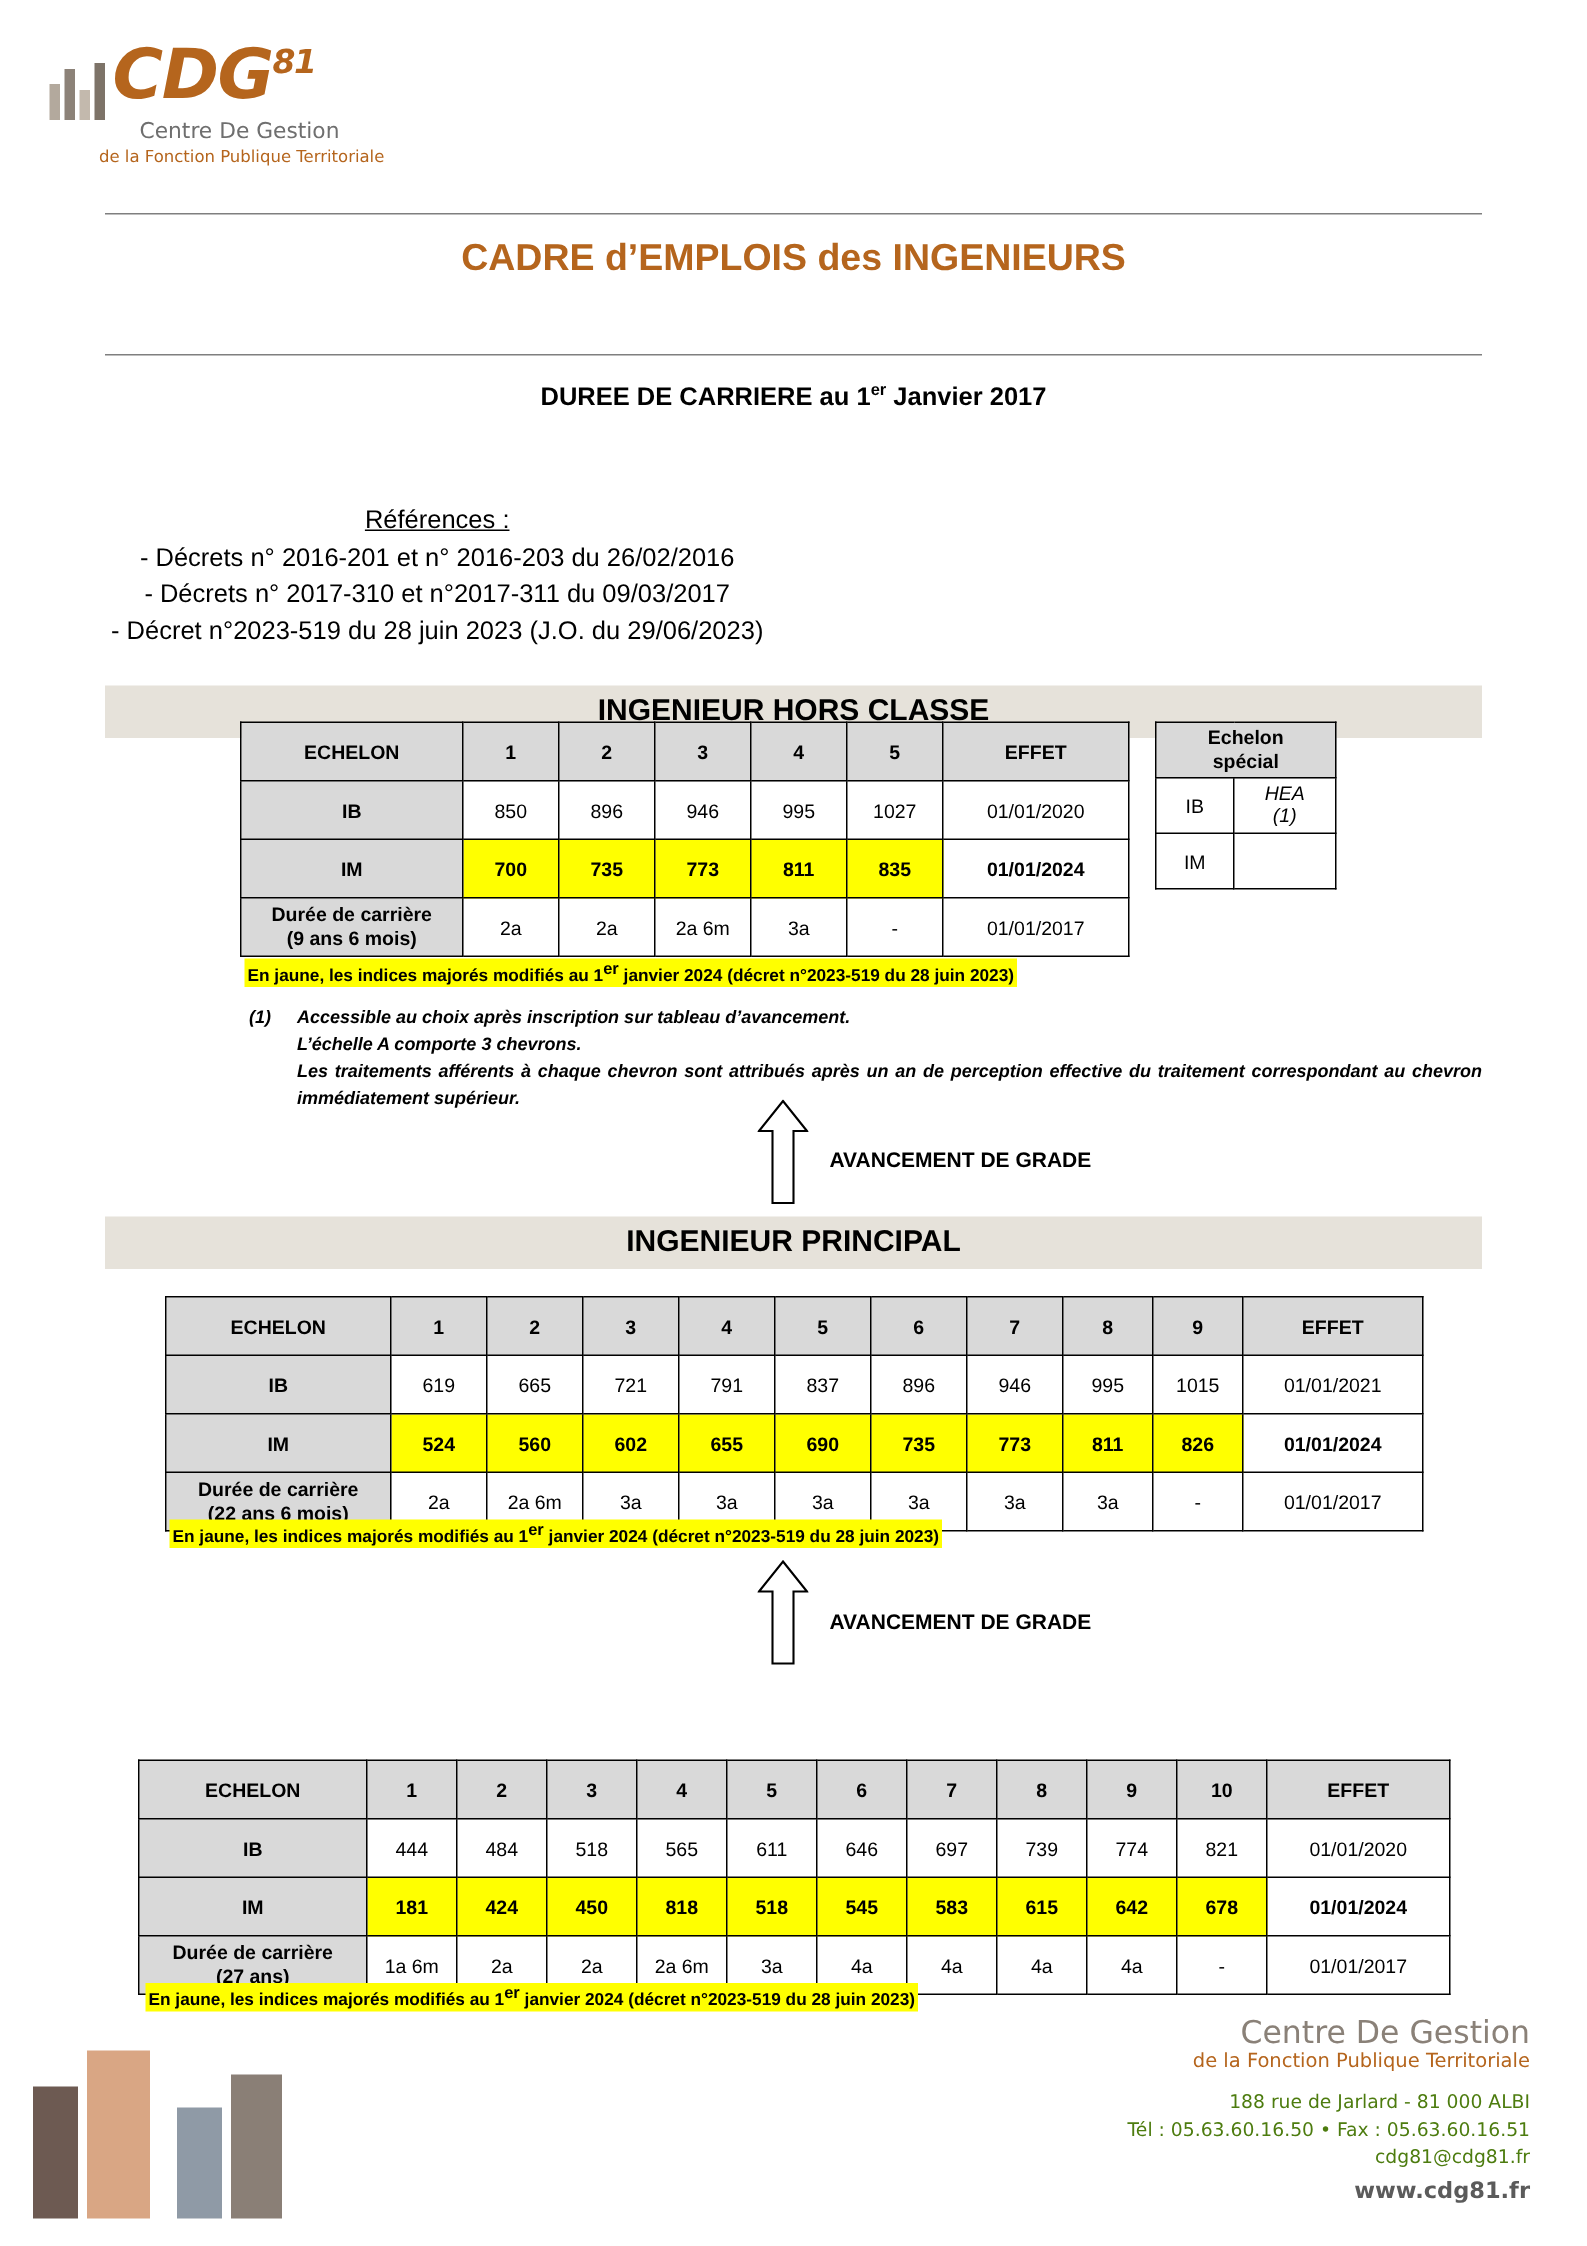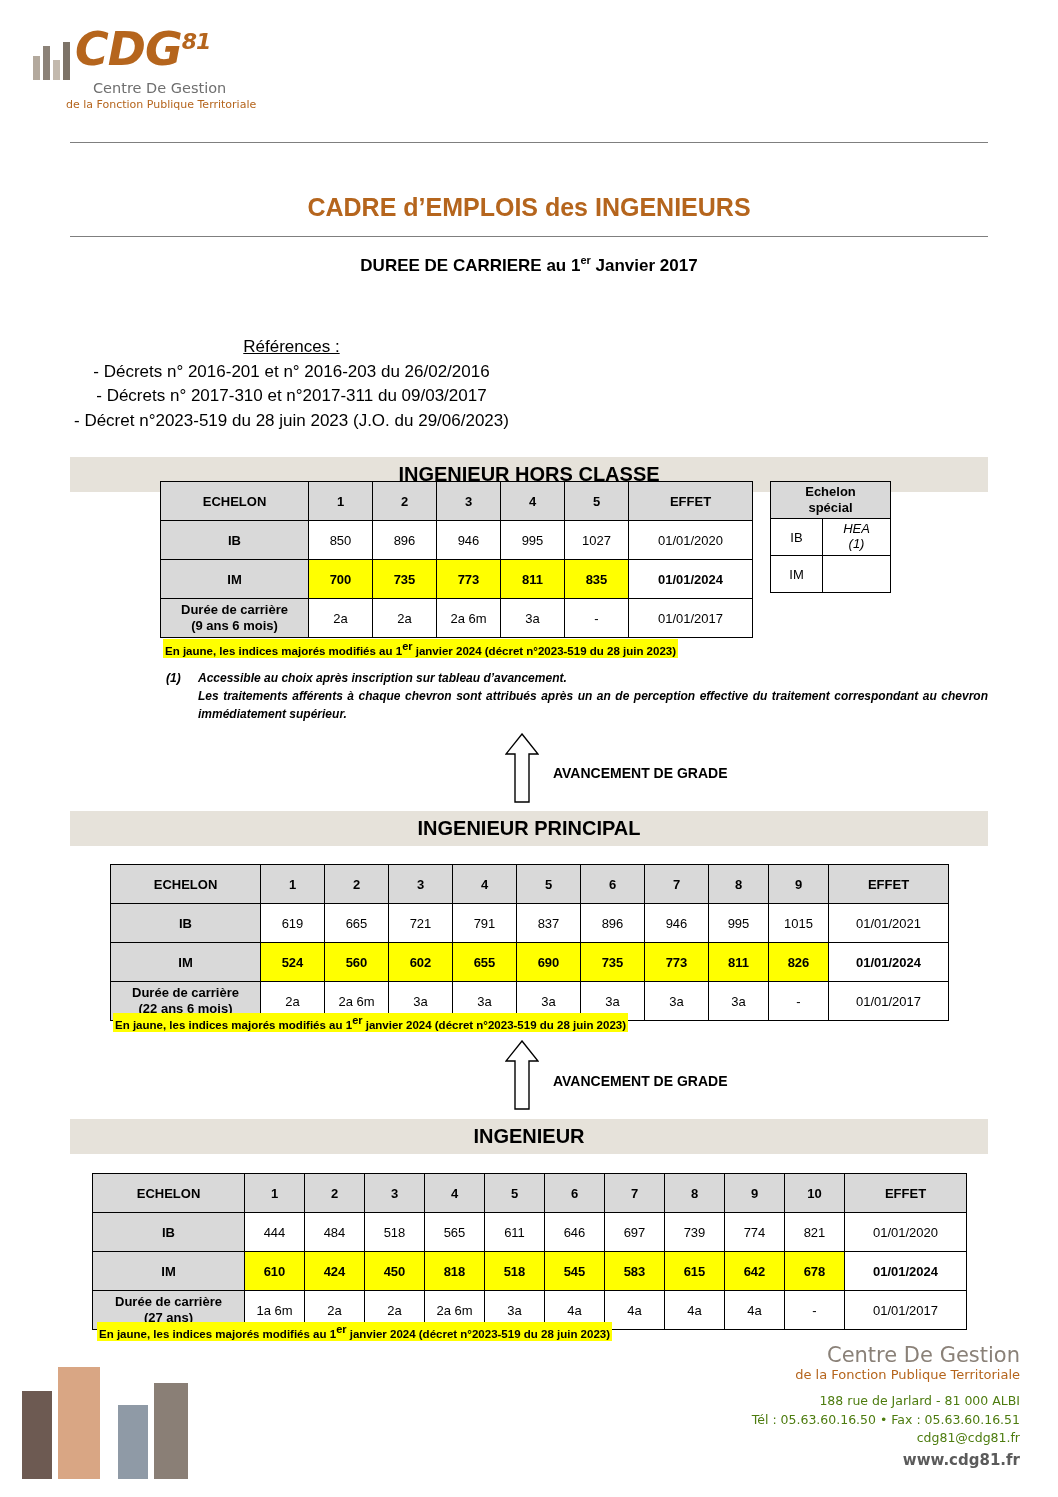--- a/index.html
+++ b/index.html
@@ -96,21 +96,20 @@
   .title-main {
     position: absolute;
     left: 70px;
     top: 156px;
     width: 918px;
     text-align: center;
     font-size: 25px;
     font-weight: bold;
     color: #b5651d;
     line-height: 1.35;
-    margin-top: 35px;
   }
   .subtitle-block {
     position: absolute;
     left: 70px;
     top: 253px;
     width: 918px;
     text-align: center;
     font-size: 17px;
     font-weight: bold;
     line-height: 1.45;
@@ -409,20 +408,21 @@
     </tbody>
   </table>
 
   <div class="note-yellow" style="left:163px; top:639px;">
     <span>En jaune, les indices majorés modifiés au 1</span><span class="sup">er</span><span> janvier 2024 (décret n°2023-519 du 28 juin 2023)</span>
   </div>
 
   <div class="footnote" style="left:198px; top:669px;">
     <span class="fn-num">(1)</span>
     <p>Accessible au choix après inscription sur tableau d’avancement.</p>
+    <p>L’échelle A comporte 3 chevrons.</p>
     <p class="fn-just">Les traitements afférents à chaque chevron sont attribués après un an de perception effective du traitement correspondant au chevron immédiatement supérieur.</p>
   </div>
 
   <div class="arrow" style="left:505px; top:733px;">
     <svg width="34" height="70" viewBox="0 0 34 70">
       <polygon points="17,1 33,21 24,21 24,69 10,69 10,21 1,21" fill="#ffffff" stroke="#000000" stroke-width="1.4"></polygon>
     </svg>
   </div>
   <div class="arrow-label" style="left:553px; top:765px;">AVANCEMENT DE GRADE</div>
 
@@ -505,21 +505,20 @@
     <span>En jaune, les indices majorés modifiés au 1</span><span class="sup">er</span><span> janvier 2024 (décret n°2023-519 du 28 juin 2023)</span>
   </div>
 
   <div class="arrow" style="left:505px; top:1040px;">
     <svg width="34" height="70" viewBox="0 0 34 70">
       <polygon points="17,1 33,21 24,21 24,69 10,69 10,21 1,21" fill="#ffffff" stroke="#000000" stroke-width="1.4"></polygon>
     </svg>
   </div>
   <div class="arrow-label" style="left:553px; top:1073px;">AVANCEMENT DE GRADE</div>
 
-  <div class="section-head" style="top:1119px;">INGENIEUR</div>
 
   <table class="grid" style="left:92px; top:1173px; width:874px;">
     <colgroup>
       <col style="width:152px">
         <col style="width:60px">
         <col style="width:60px">
         <col style="width:60px">
         <col style="width:60px">
         <col style="width:60px">
         <col style="width:60px">
@@ -553,21 +552,21 @@
         <td>611</td>
         <td>646</td>
         <td>697</td>
         <td>739</td>
         <td>774</td>
         <td>821</td>
         <td>01/01/2020</td>
       </tr>
       <tr>
         <td class="rowlab">IM</td>
-        <td class="yellow">610</td>
+        <td class="yellow">181</td>
         <td class="yellow">424</td>
         <td class="yellow">450</td>
         <td class="yellow">818</td>
         <td class="yellow">518</td>
         <td class="yellow">545</td>
         <td class="yellow">583</td>
         <td class="yellow">615</td>
         <td class="yellow">642</td>
         <td class="yellow">678</td>
         <td class="effet-bold">01/01/2024</td>

